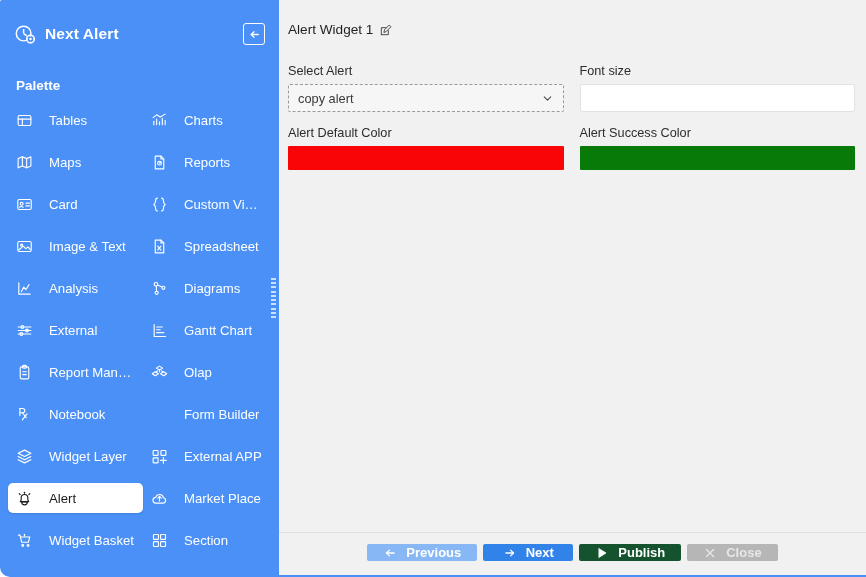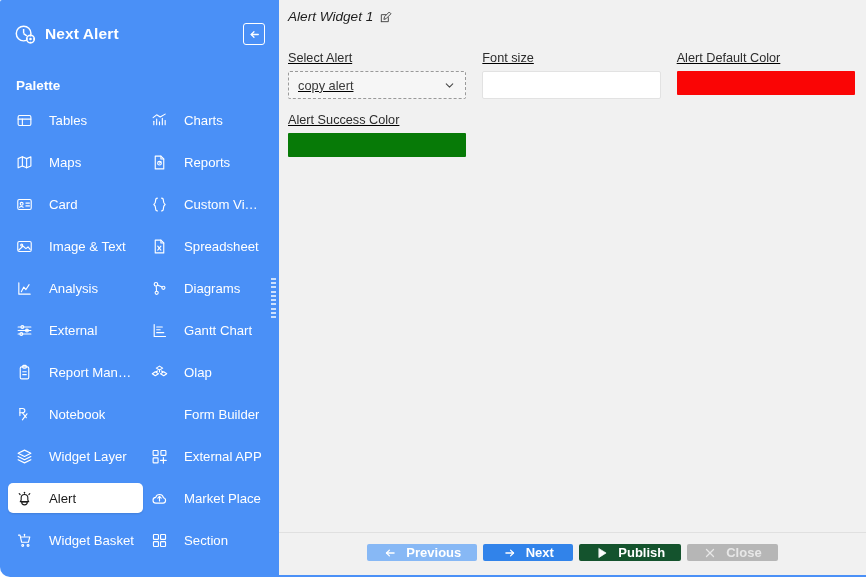--- a/index.html
+++ b/index.html
@@ -127,22 +127,21 @@
     flex: 1 1 auto;
     height: 577px;
     background: #f1f1f1;
     display: flex;
     flex-direction: column;
     border-bottom: 2px solid #4a90f7;
   }
 
   .panel-head {
     background: #f1f1f1;
-    padding: 9px 0 0 9px;
-    font-style: italic;
+    padding: 22px 0 0 9px;
   }
   .widget-title-row {
     display: flex;
     align-items: center;
     gap: 6px;
     margin-bottom: 13px;
   }
   .widget-title {
     font-size: 13.6px;
     color: #1f1f1f;
@@ -171,24 +170,23 @@
 
   
   .form-area {
     flex: 1 1 auto;
     padding: 14px 11px 0 9px;
     background: #f1f1f1;
     overflow: hidden;
   }
   .form-grid {
     display: grid;
-    grid-template-columns: 1fr 1fr 1fr;
+    grid-template-columns: 1fr 1fr;
     column-gap: 16px;
     row-gap: 0;
-    text-decoration: underline;
   }
   .field { margin-bottom: 14px; }
   .field-label {
     font-size: 12.7px;
     color: #2c2c2c;
     margin-bottom: 6px;
     display: block;
   }
   .select-box {
     height: 28px;

